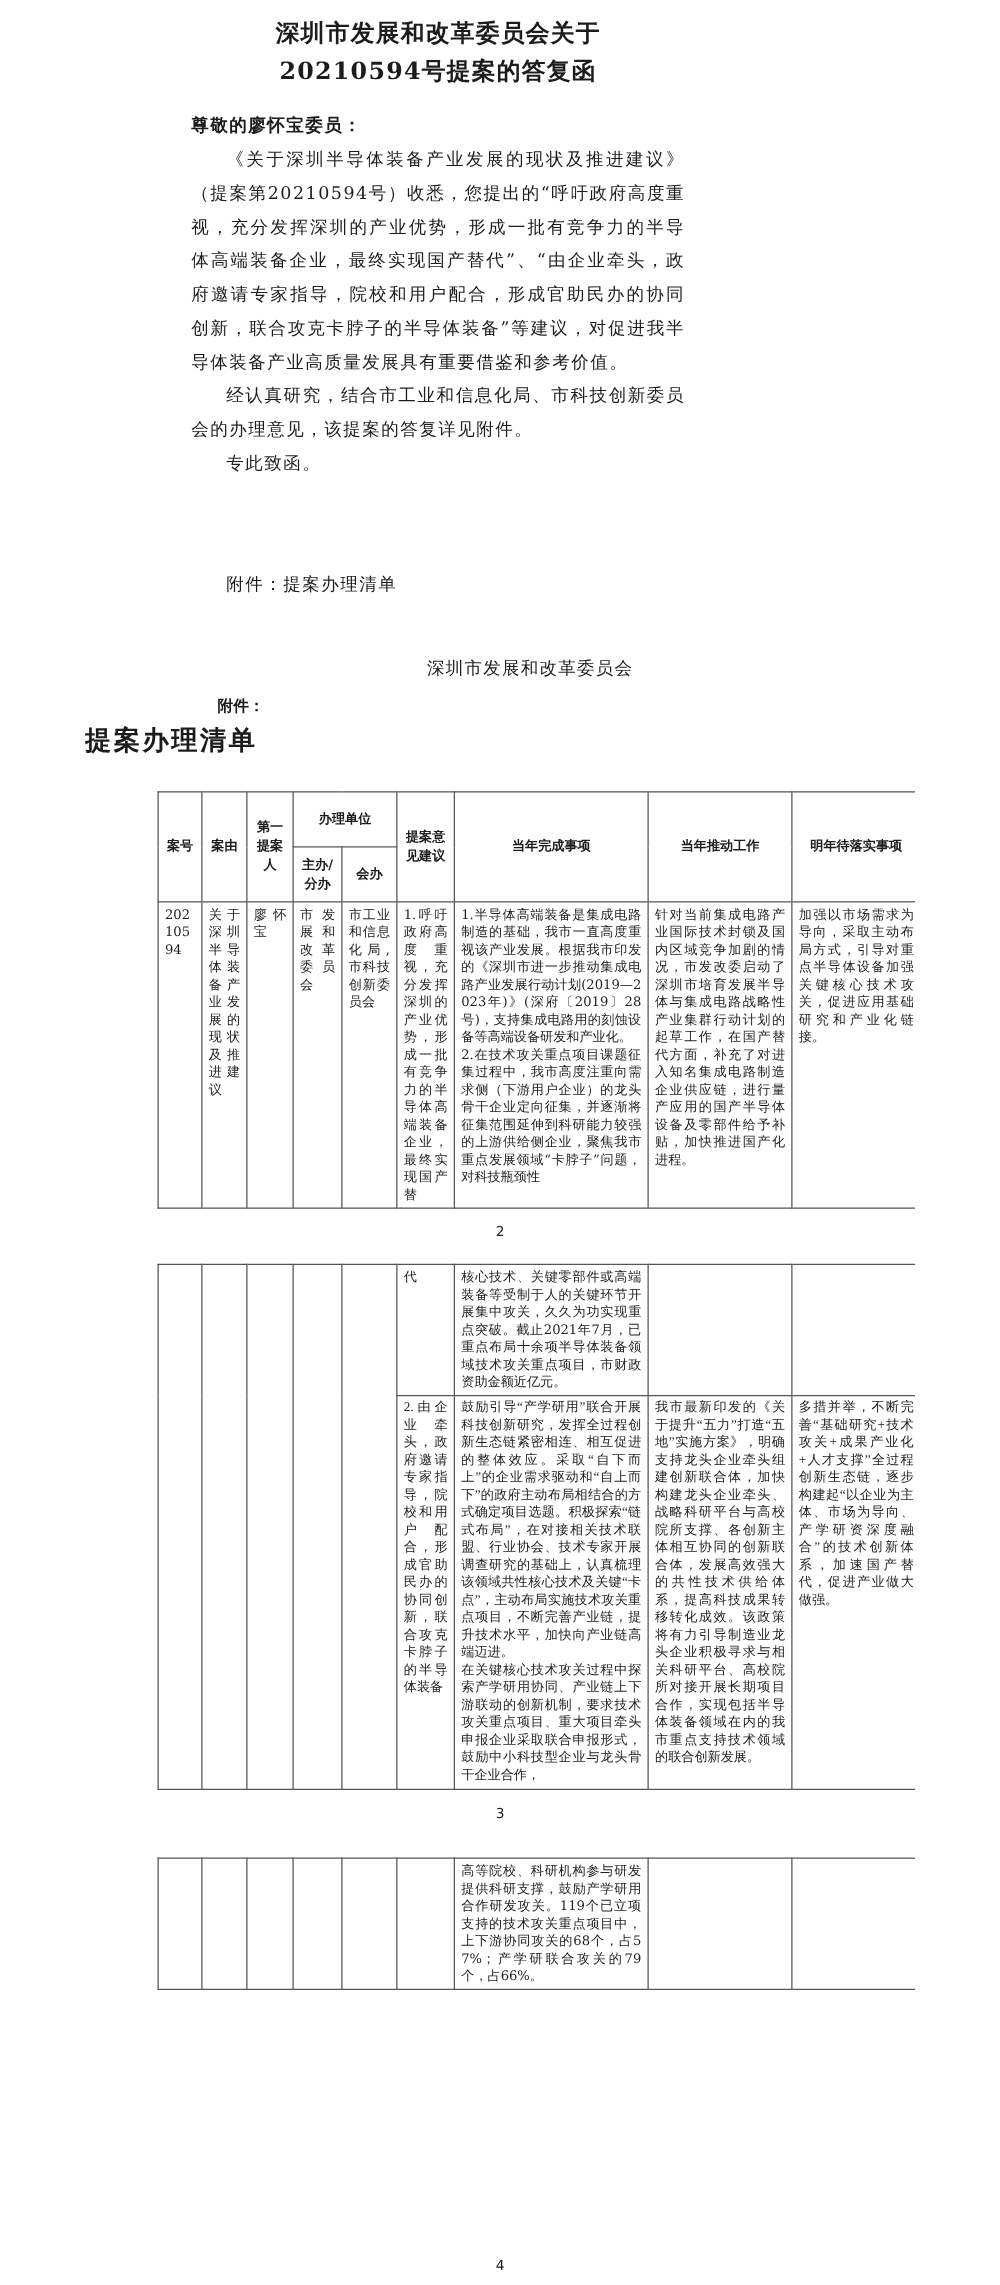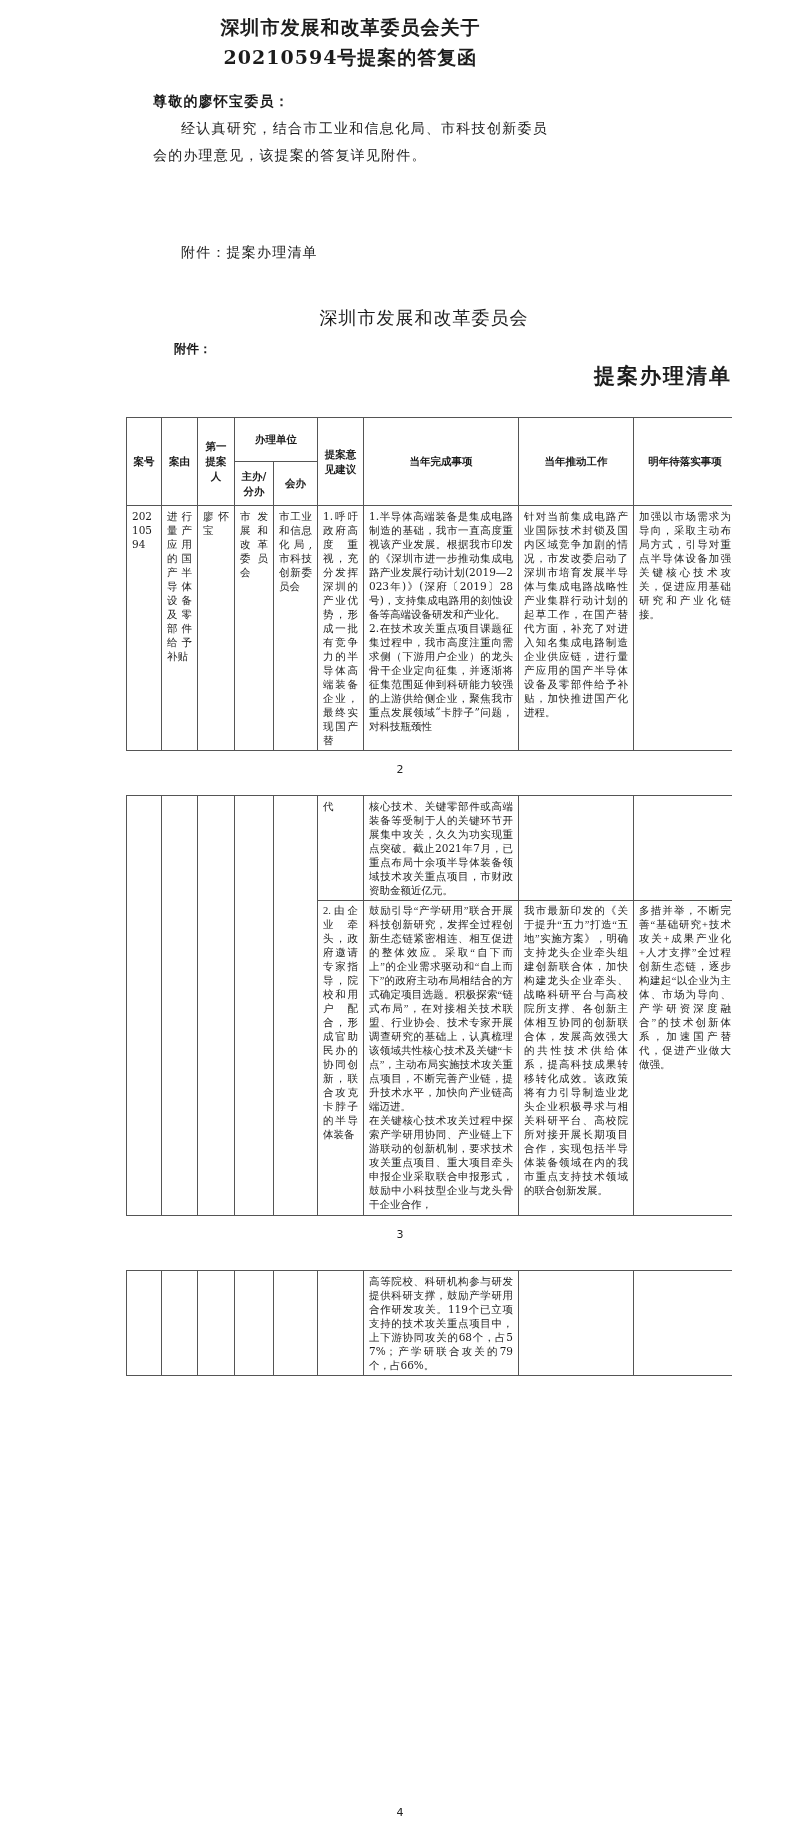--- a/index.html
+++ b/index.html
@@ -14,24 +14,24 @@
     box-sizing:border-box;
     padding-top:12px;
   }
   
   .letter { margin-left:85px; width:395px; }
   .doc-title { text-align:center; font-weight:bold; font-size:19px; line-height:30px; letter-spacing:1px; }
   .salutation { margin-top:16px; font-size:14px; line-height:27px; letter-spacing:1.2px;font-weight:bold; }
   .para { font-size:14px; line-height:27px; letter-spacing:1.2px; text-align:justify; text-indent:2em; margin:0; }
   .attach-note { margin-top:70px; }
   .sign-block { margin-top:40px; margin-left:156px; width:230px; text-align:center; }
-  .sign-line { font-size:18px; line-height:27px; letter-spacing:1px;font-family:Liberation Mono, monospace; }
+  .sign-line { font-size:14px; line-height:27px; letter-spacing:1px; }
   
   .attach-label { margin-top:8px; margin-left:66px; font-size:12.5px; font-weight:bold; font-family:"DejaVu Sans","Liberation Sans",sans-serif;padding-left:40px; }
-  .attach-title { margin-top:2px; text-align:right; font-size:21px; font-weight:bold; line-height:31px; letter-spacing:2px; }
+  .attach-title { margin-top:2px; text-align:left; font-size:21px; font-weight:bold; line-height:31px; letter-spacing:2px; }
   table { border-collapse:collapse; table-layout:fixed; width:685px; margin-left:58px; }
   .t1 { margin-top:26px; }
   .t2 { margin-top:19px; }
   .t3 { margin-top:29px;padding-left:18px; }
   th, td {
     border:1px solid #555;
     padding:3px 5px;
     font-size:10.5px;
     line-height:14px;
     vertical-align:top;
@@ -54,21 +54,23 @@
 <body>
 
 <div class="page">
 
   <div class="letter">
     <div class="doc-title">
       <div>深圳市发展和改革委员会关于</div>
       <div>20210594号提案的答复函</div>
     </div>
     <div class="salutation">尊敬的廖怀宝委员：</div>
+    <p class="para">《关于深圳半导体装备产业发展的现状及推进建议》（提案第20210594号）收悉，您提出的“呼吁政府高度重视，充分发挥深圳的产业优势，形成一批有竞争力的半导体高端装备企业，最终实现国产替代”、“由企业牵头，政府邀请专家指导，院校和用户配合，形成官助民办的协同创新，联合攻克卡脖子的半导体装备”等建议，对促进我半导体装备产业高质量发展具有重要借鉴和参考价值。</p>
     <p class="para">经认真研究，结合市工业和信息化局、市科技创新委员会的办理意见，该提案的答复详见附件。</p>
+    <p class="para">专此致函。</p>
     <p class="para attach-note">附件：提案办理清单</p>
     <div class="sign-block">
       <div class="sign-line">深圳市发展和改革委员会</div>
     </div>
   </div>
 
   <div class="attach-label">附件：</div>
   <div class="attach-title">提案办理清单</div>
 
   <table class="t1">
@@ -95,21 +97,21 @@
       <th rowspan="2">当年推动工作</th>
       <th rowspan="2">明年待落实事项</th>
       <th rowspan="2">不能采纳原因及其他情况说明</th>
     </tr>
     <tr class="hr2">
       <th>主办/分办</th>
       <th>会办</th>
     </tr>
     <tr class="h207">
       <td>20210594</td>
-      <td>进行量产应用的国产半导体设备及零部件给予补贴</td>
+      <td>关于深圳半导体装备产业发展的现状及推进建议</td>
       <td>廖怀宝</td>
       <td>市发展和改革委员会</td>
       <td>市工业和信息化局,市科技创新委员会</td>
       <td>1.呼吁政府高度重视，充分发挥深圳的产业优势，形成一批有竞争力的半导体高端装备企业，最终实现国产替</td>
       <td>1.半导体高端装备是集成电路制造的基础，我市一直高度重视该产业发展。根据我市印发的《深圳市进一步推动集成电路产业发展行动计划(2019—2023年)》(深府〔2019〕28号)，支持集成电路用的刻蚀设备等高端设备研发和产业化。
 2.在技术攻关重点项目课题征集过程中，我市高度注重向需求侧（下游用户企业）的龙头骨干企业定向征集，并逐渐将征集范围延伸到科研能力较强的上游供给侧企业，聚焦我市重点发展领域“卡脖子”问题，对科技瓶颈性</td>
       <td>针对当前集成电路产业国际技术封锁及国内区域竞争加剧的情况，市发改委启动了深圳市培育发展半导体与集成电路战略性产业集群行动计划的起草工作，在国产替代方面，补充了对进入知名集成电路制造企业供应链，进行量产应用的国产半导体设备及零部件给予补贴，加快推进国产化进程。</td>
       <td>加强以市场需求为导向，采取主动布局方式，引导对重点半导体设备加强关键核心技术攻关，促进应用基础研究和产业化链接。</td>
       <td></td>
     </tr>

